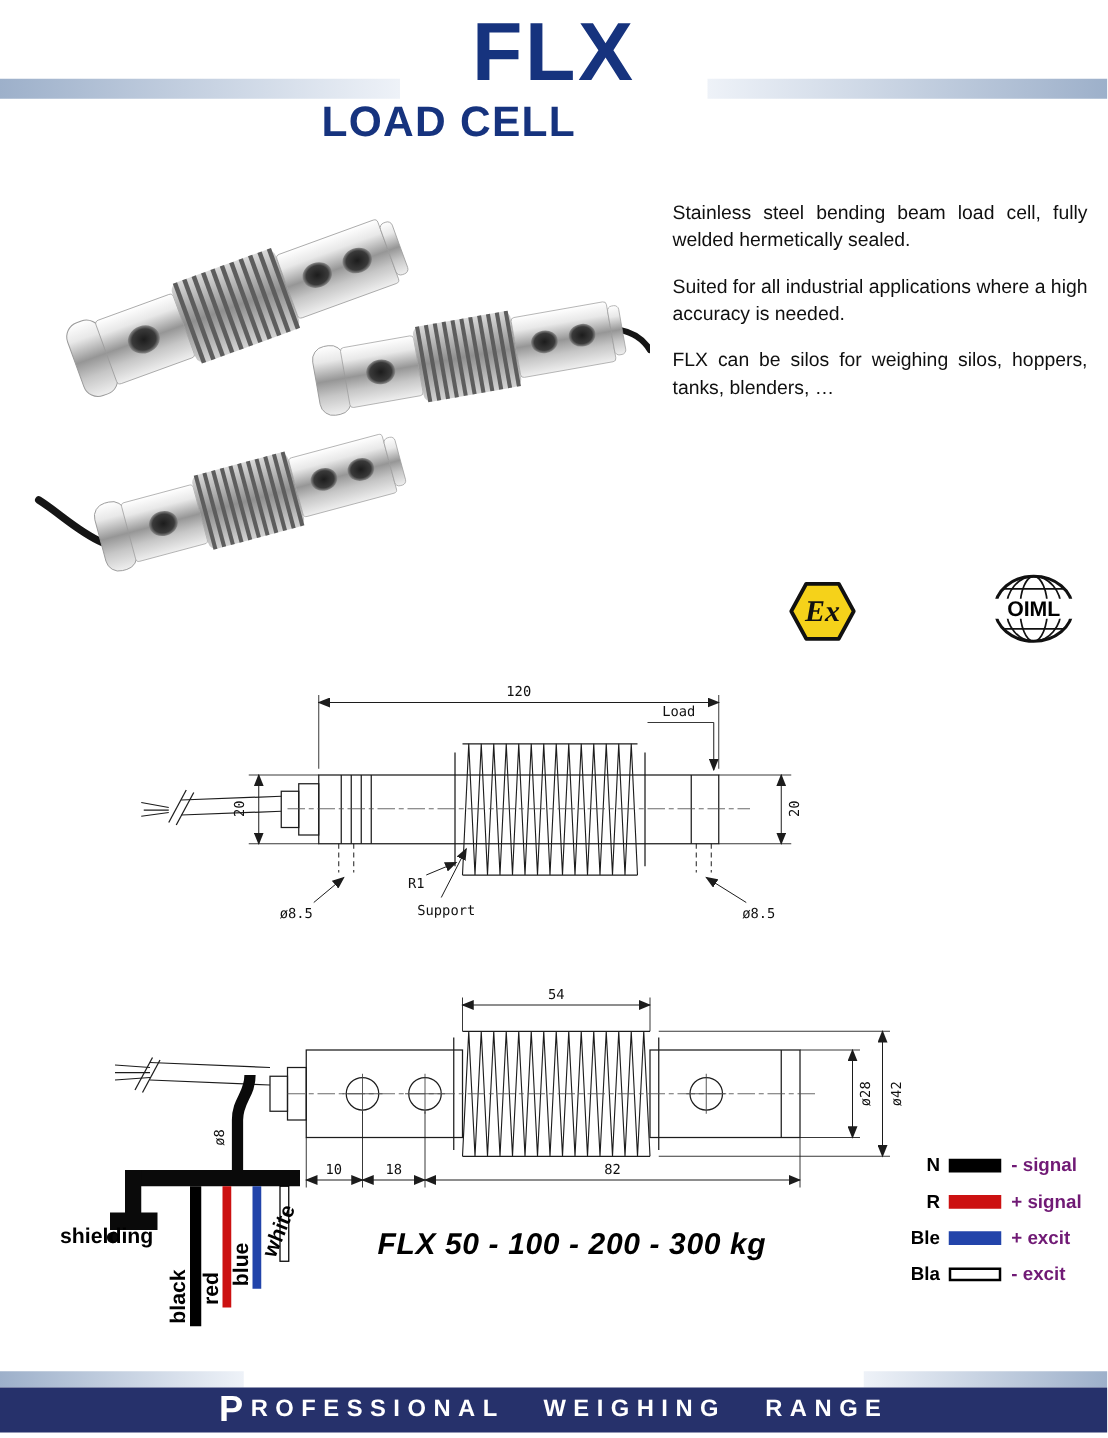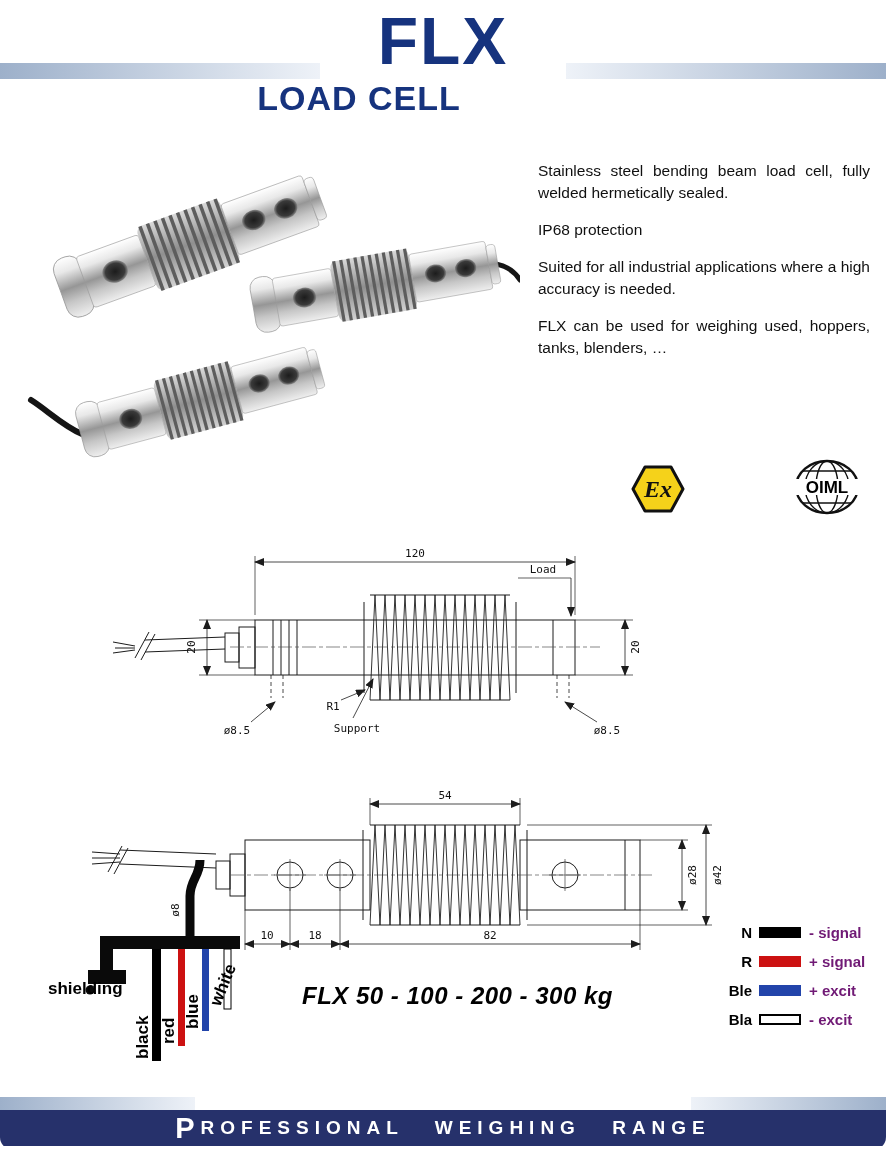--- a/index.html
+++ b/index.html
@@ -1,17 +1,17 @@
 <!DOCTYPE html>
 <html><head>
 <meta charset="utf-8">
 <style>
   html,body{margin:0;padding:0;background:#fff;}
   .sheet{position:relative;width:886px;height:1150px;background:#fff;overflow:hidden;
-         font-family:"Liberation Sans",sans-serif;border-radius:13px;}
+         font-family:"Liberation Sans",sans-serif;}
 
   
   .strip{position:absolute;height:16px;
          background:linear-gradient(180deg,#dfe7f1 0%,#f2f5fa 40%,#93a8c5 100%);}
   .strip.hleft{top:63px;left:0;width:320px;
          background:linear-gradient(90deg,#9db0ca,#eef2f8);}
   .strip.hright{top:63px;left:566px;width:320px;
          background:linear-gradient(270deg,#9db0ca,#eef2f8);}
   .title{position:absolute;top:8px;left:0;width:886px;text-align:center;
          color:#16337e;font-weight:bold;font-size:66px;line-height:66px;letter-spacing:2px;}
@@ -118,23 +118,22 @@
       <path d="M471 116 C 482 118, 490 124, 495 132" stroke="#151515" stroke-width="5" fill="none" stroke-linecap="round"></path>
       <path d="M57 286 C 38 278, 22 262, 6 252" stroke="#151515" stroke-width="6" fill="none" stroke-linecap="round"></path>
       <use href="#lc" transform="translate(45,140) rotate(-20)"></use>
       <use href="#lc" transform="translate(237,157) rotate(-10) scale(0.9)"></use>
       <use href="#lc" transform="translate(64,282) rotate(-15) scale(0.9)"></use>
     </svg>
   </div>
 
   <div class="desc">
     <p>Stainless steel bending beam load cell, fully welded hermetically sealed.</p>
-    <p>IP68 protection</p>
     <p>Suited for all industrial applications where a high accuracy is needed.</p>
-    <p>FLX can be used for weighing used, hoppers, tanks, blenders, …</p>
+    <p>FLX can be silos for weighing silos, hoppers, tanks, blenders, …</p>
   </div>
 
   <svg class="logo-ex" viewBox="0 0 56 50">
     <polygon points="15,3 41,3 53,25 41,47 15,47 3,25" fill="#f5d21a" stroke="#111" stroke-width="3" stroke-linejoin="round"></polygon>
     <text x="28" y="33" text-anchor="middle" font-family="Liberation Serif,serif" font-style="italic" font-weight="bold" font-size="24" fill="#111">Ex</text>
   </svg>
   <svg class="logo-oiml" viewBox="0 0 82 58">
     <defs>
         <clipPath id="gclip">
           <ellipse cx="41" cy="29" rx="31" ry="26"></ellipse>

